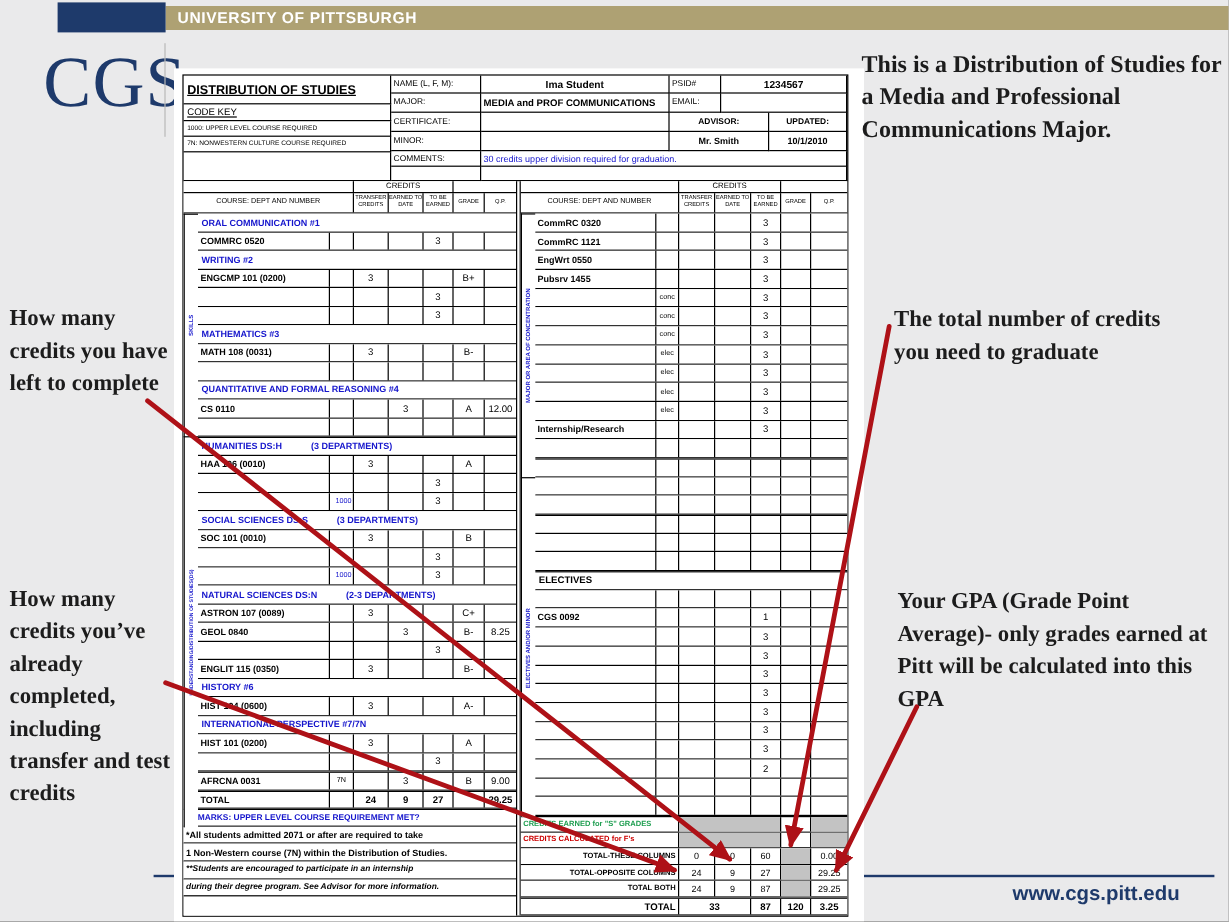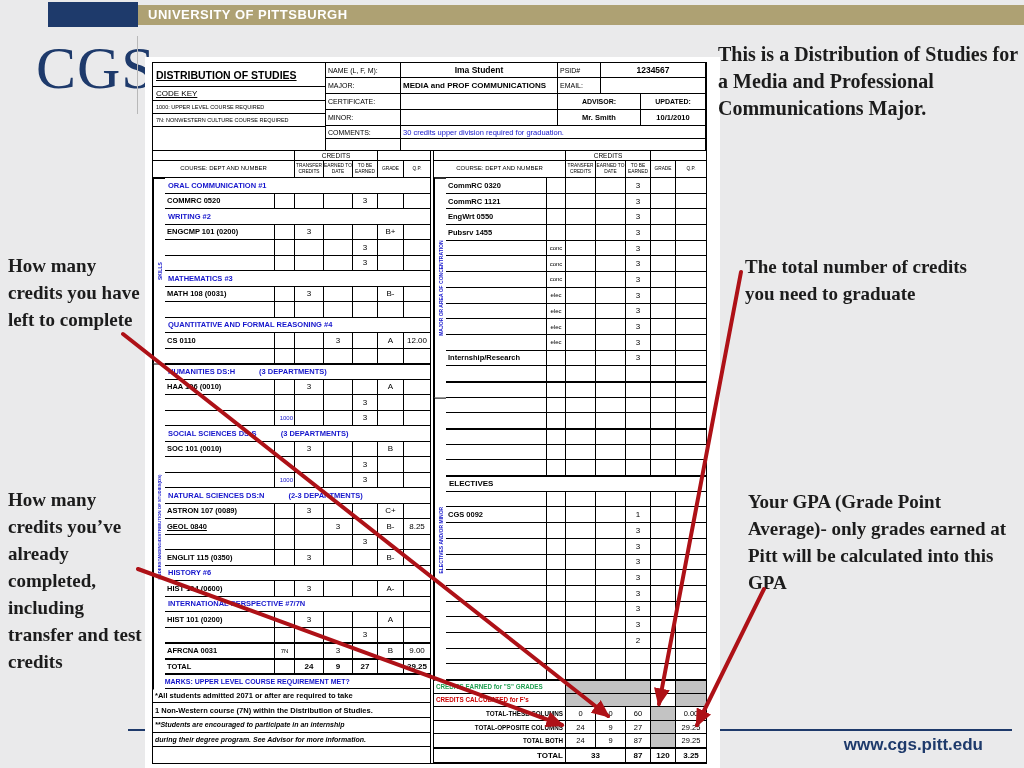--- a/index.html
+++ b/index.html
@@ -316,21 +316,21 @@
             <div class="crow course">
               <div class="tc tc-name" style="width: 110px;">ASTRON 107 (0089)</div>
               <div class="tc tc-code" style="width: 20px;"></div>
               <div class="tc tc-transfer" style="width: 29px;">3</div>
               <div class="tc tc-earned" style="width: 29px;"></div>
               <div class="tc tc-tobe" style="width: 25px;"></div>
               <div class="tc tc-grade" style="width: 26px;">C+</div>
               <div class="tc tc-qp"></div>
             </div>
             <div class="crow course">
-              <div class="tc tc-name" style="width: 110px; text-decoration: underline;">GEOL 0840</div>
+              <div class="tc tc-name" style="width: 110px;">GEOL 0840</div>
               <div class="tc tc-code" style="width: 20px;"></div>
               <div class="tc tc-transfer" style="width: 29px;"></div>
               <div class="tc tc-earned" style="width: 29px;">3</div>
               <div class="tc tc-tobe" style="width: 25px;"></div>
               <div class="tc tc-grade" style="width: 26px;">B-</div>
               <div class="tc tc-qp">8.25</div>
             </div>
             <div class="crow course">
               <div class="tc tc-name" style="width: 110px;"></div>
               <div class="tc tc-code" style="width: 20px;"></div>

